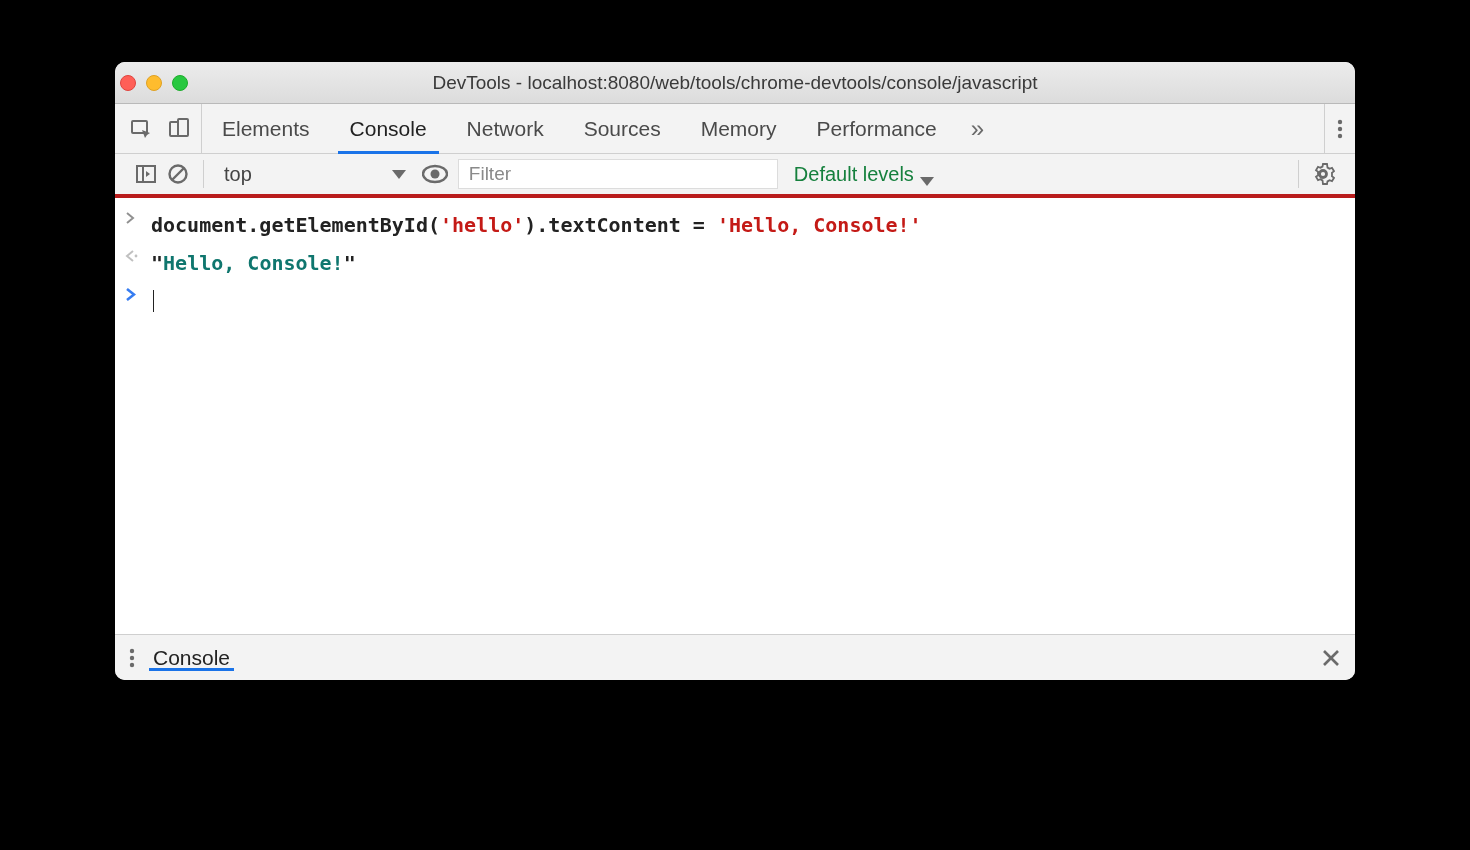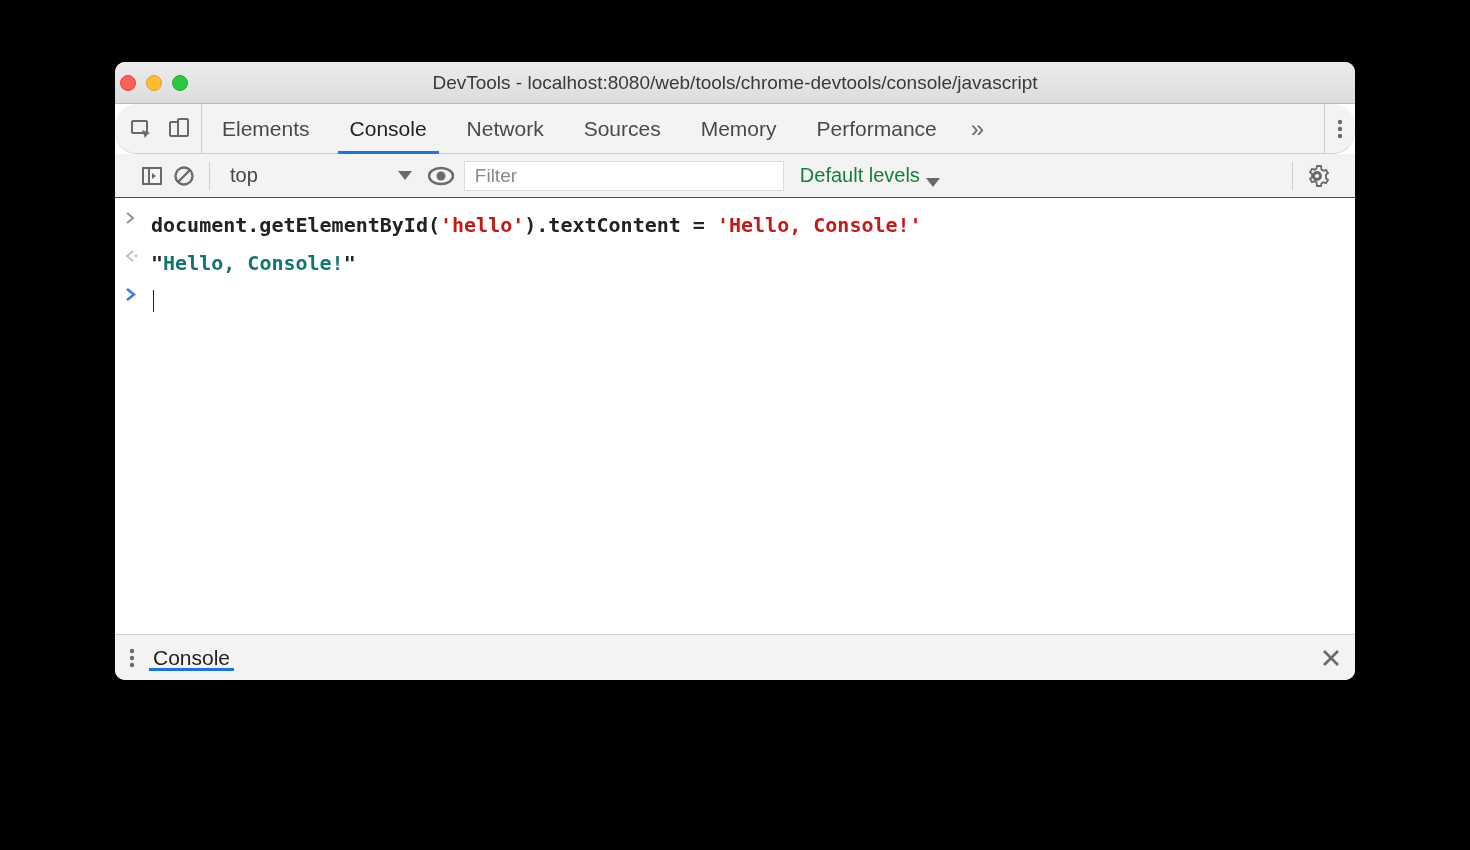--- a/index.html
+++ b/index.html
@@ -44,21 +44,20 @@
     font-size: 19px;
     color: #3a3a3a;
     pointer-events: none;
   }
   .tabbar {
     height: 50px;
     border-bottom: 1px solid #cfcfcf;
     display: flex;
     align-items: stretch;
     background: #f3f3f3;
-    border-radius: 22px;
   }
   .tabbar-left {
     display: flex;
     align-items: center;
     padding: 0 10px 0 14px;
     gap: 14px;
     border-right: 1px solid #cfcfcf;
   }
   .icon-btn {
     display: inline-flex;
@@ -91,25 +90,25 @@
   .tab.more { padding: 0 14px; }
   .tabbar-right {
     margin-left: auto;
     display: flex;
     align-items: center;
     padding: 0 12px;
     border-left: 1px solid #cfcfcf;
   }
   .toolbar {
     height: 44px;
-    border-bottom: 1px solid #b91c1c;
+    border-bottom: 4px solid #b91c1c;
     display: flex;
     align-items: center;
     background: #f3f3f3;
-    padding: 0 26px;
+    padding: 0 20px;
     gap: 10px;
   }
   .toolbar .sep { width: 1px; height: 28px; background: #cfcfcf; margin: 0 4px; }
   .context-select {
     display: flex;
     align-items: center;
     font-size: 20px;
     color: #444;
     gap: 140px;
     cursor: pointer;

